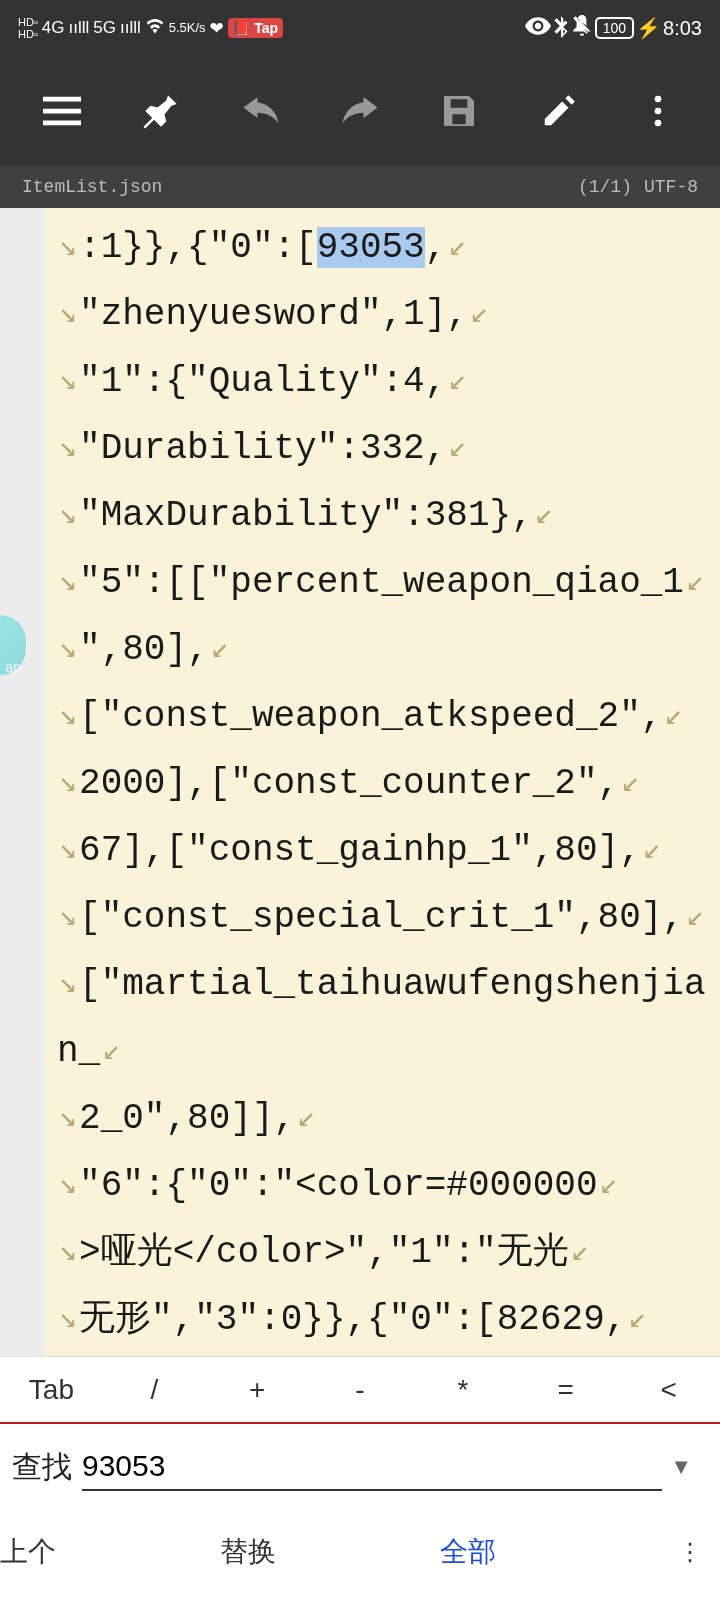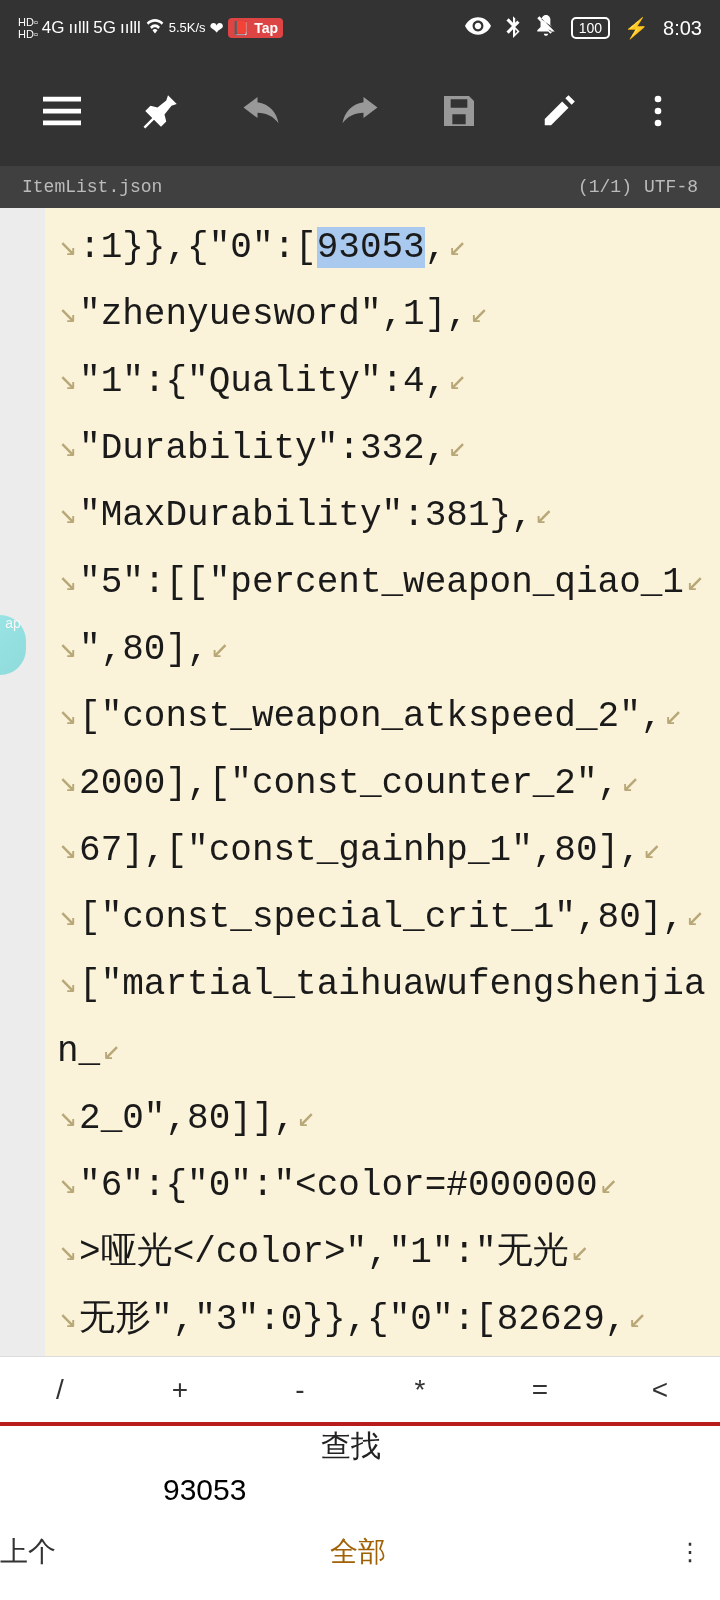--- a/index.html
+++ b/index.html
@@ -16,21 +16,21 @@
       height: 56px;
       background: #333;
       color: #fff;
       display: flex;
       align-items: center;
       padding: 0 18px;
       font-size: 20px;
       justify-content: space-between;
     }
     .status-left { display: flex; align-items: center; gap: 4px; font-size: 17px; }
-    .status-right { display: flex; align-items: center; gap: 14px; font-size: 20px; text-align: right; }
+    .status-right { display: flex; align-items: center; gap: 2px; font-size: 20px; text-align: right; }
     .status-col { display: flex; flex-direction: column; align-items: center; font-size: 11px; line-height: 1.1; }
     .status-speed { display: flex; flex-direction: row; align-items: flex-end; font-size: 13px; line-height: 1.1; }
     .tap-badge { background: #d44; padding: 2px 5px; border-radius: 4px; font-size: 14px; font-weight: bold; }
     .battery-box { border: 2px solid #fff; border-radius: 5px; padding: 1px 6px; font-size: 14px; }
     
     .title-bar {
       height: 110px;
       background: #333;
       display: flex;
       align-items: center;
@@ -88,21 +88,21 @@
     .floating-tab {
       position: absolute;
       left: 0;
       top: 615px;
       width: 26px;
       height: 60px;
       background: linear-gradient(135deg, #5dd, #4cc);
       border-radius: 0 30px 30px 0;
       opacity: 0.55;
       display: flex;
-      align-items: flex-start;
+      align-items: flex-end;
       justify-content: center;
       color: #fff;
       font-size: 14px;
     }
     
     .key-row {
       height: 66px;
       background: #fff;
       border-top: 1px solid #ddd;
       display: flex;
@@ -112,22 +112,21 @@
       color: #333;
     }
     .key-item { flex: 1; text-align: center; cursor: pointer; padding: 16px 0; }
     
     .search-row {
       height: 88px;
       background: #fff;
       display: flex;
       align-items: center;
       padding: 0 20px 0 12px;
-      border-top: 4px solid #b91c1c;
-      flex-direction: column;
+      border-top: 2px solid #b91c1c;
     }
     .search-label { font-size: 30px; color: #222; margin-right: 10px; }
     .search-input-wrap {
       flex: 1;
       border-bottom: 2px solid #333;
       padding: 6px 0;
       display: flex;
       align-items: center;
     }
     .search-input {
@@ -143,21 +142,21 @@
       height: 90px;
       background: #fff;
       display: flex;
       align-items: center;
       justify-content: space-around;
       font-size: 28px;
       color: #333;
       padding-bottom: 6px;
     }
     .btn-item { flex: 1; cursor: pointer; padding: 18px 0; }
-    .btn-disabled { color: #a16207; }
+    .btn-disabled { color: #1d4ed8; }
     .btn-more { flex: 0 0 60px; cursor: pointer; text-align: center; font-size: 24px; }
   </style>
 </head>
 <body>
 
 <div class="status-bar">
   <div class="status-left">
     <span class="status-col">
         <span>HD▫</span>
         <span>HD▫</span>
@@ -268,33 +267,35 @@
     <div class="code-line"><span class="wrap-arrow">↘</span><span>&gt;哑光&lt;/color&gt;","1":"无光</span><span class="wrap-arrow">↙</span></div>
     <div class="code-line"><span class="wrap-arrow">↘</span><span>无形","3":0}},{"0":[82629,</span><span class="wrap-arrow">↙</span></div>
     <div class="code-line"><span class="wrap-arrow">↘</span><span class="wrap-arrow">↙</span></div>
   </div>
   <div class="floating-tab">
       <span>ap</span>
     </div>
 </div>
 
 <div class="key-row">
+  <div class="key-item">Tab</div>
   <div class="key-item">/</div>
   <div class="key-item">+</div>
   <div class="key-item">-</div>
   <div class="key-item">*</div>
   <div class="key-item">=</div>
   <div class="key-item">&lt;</div>
 </div>
 
 <div class="search-row">
   <span class="search-label">查找</span>
   <div class="search-input-wrap">
     <input class="search-input" value="93053" style="">
   </div>
   <span class="dropdown-arrow">▼</span>
 </div>
 
 <div class="button-row">
   <div class="btn-item">上个</div>
+  <div class="btn-item">替换</div>
   <div class="btn-item btn-disabled">全部</div>
   <div class="btn-more">⋮</div>
 </div>
 
 </body></html>

